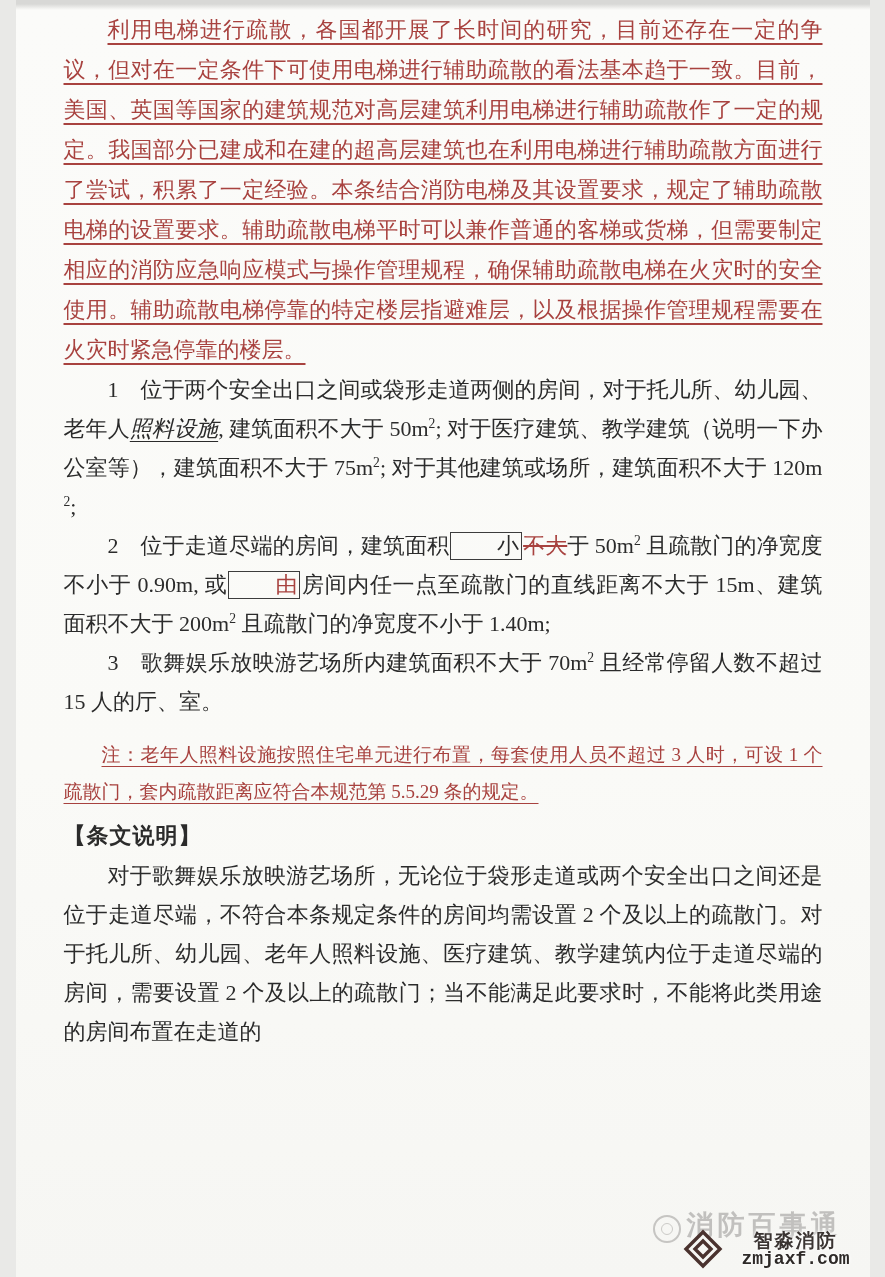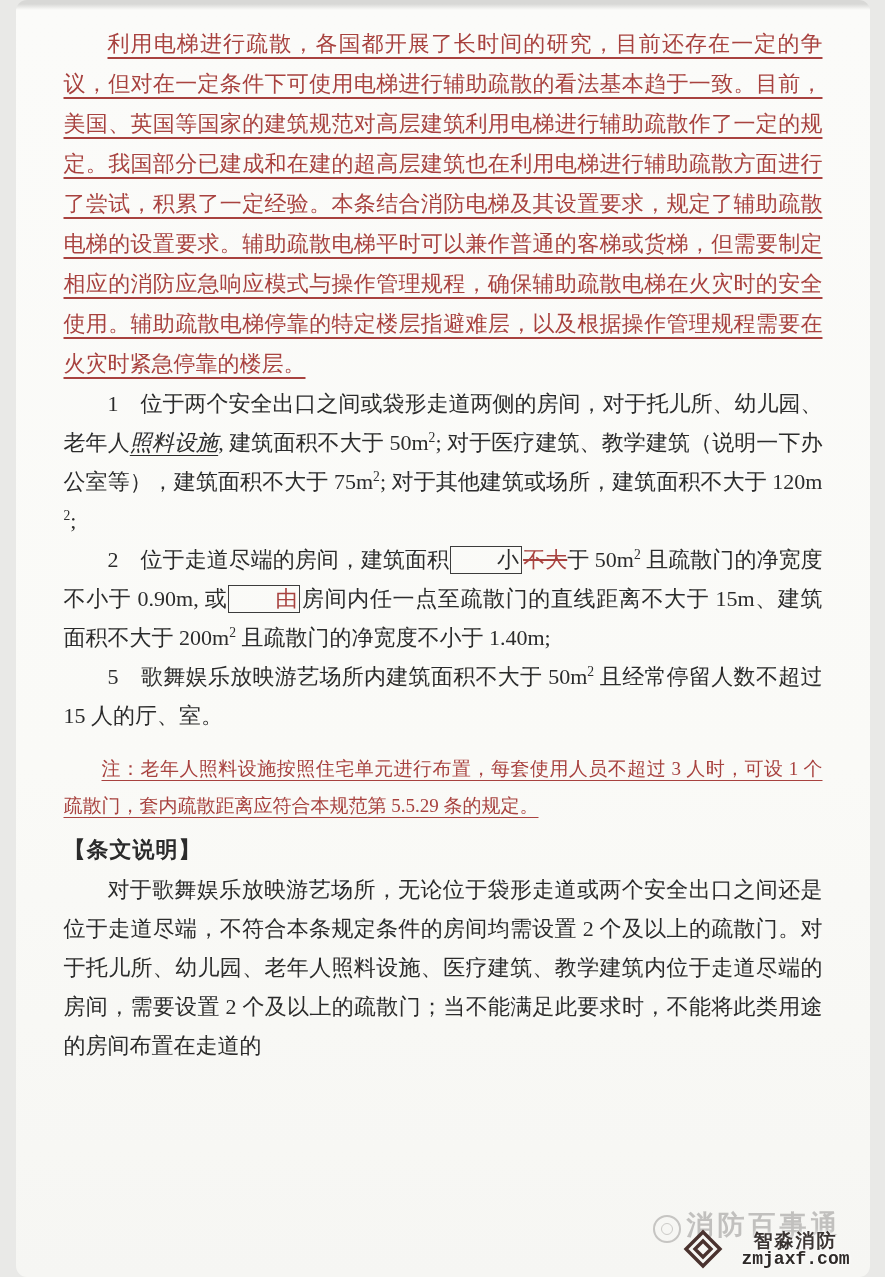--- a/index.html
+++ b/index.html
@@ -3,25 +3,24 @@
 <meta charset="utf-8">
 <title>规范条文页</title>
 <style>
   html,body{margin:0;padding:0;background:#e9e9e7;}
   .page{
     position:relative;
     width:854px;height:1277px;
     margin:0 auto;
     background:linear-gradient(180deg,#d8d8d6 0,#d8d8d6 4px,#fbfbf9 10px,#fafaf7 60%,#f6f6f3 100%);
     box-sizing:border-box;
-    padding:24px 47px 0 48px;
+    padding:10px 47px 0 48px;
     overflow:hidden;
     font-family:"Liberation Serif","DejaVu Serif",serif;
     color:#2b2b2b;
-    border-radius:11px;
   }
   p{margin:0;}
   .j{
     text-align:justify;
     text-justify:inter-ideograph;
     word-break:break-all;
   }
   
   .red-ul{
     color:#a8423f;
@@ -136,21 +135,21 @@
 
 <div class="page">
 
   <p class="red-ul j">利用电梯进行疏散，各国都开展了长时间的研究，目前还存在一定的争议，但对在一定条件下可使用电梯进行辅助疏散的看法基本趋于一致。目前，美国、英国等国家的建筑规范对高层建筑利用电梯进行辅助疏散作了一定的规定。我国部分已建成和在建的超高层建筑也在利用电梯进行辅助疏散方面进行了尝试，积累了一定经验。本条结合消防电梯及其设置要求，规定了辅助疏散电梯的设置要求。辅助疏散电梯平时可以兼作普通的客梯或货梯，但需要制定相应的消防应急响应模式与操作管理规程，确保辅助疏散电梯在火灾时的安全使用。辅助疏散电梯停靠的特定楼层指避难层，以及根据操作管理规程需要在火灾时紧急停靠的楼层。</p>
 
 
   <p class="body-text j indent"><span class="seg-plain">1　位于两个安全出口之间或袋形走道两侧的房间，对于托儿所、幼儿园、老年人</span><span class="seg-u-black">照料设施</span><span class="seg-plain">, 建筑面积不大于 50m</span><sup class="seg-sup">2</sup><span class="seg-plain">; 对于医疗建筑、教学建筑（说明一下办公室等），建筑面积不大于 75m</span><sup class="seg-sup">2</sup><span class="seg-plain">; 对于其他建筑或场所，建筑面积不大于 120m</span><sup class="seg-sup">2</sup><span class="seg-plain">;</span></p>
 
   <p class="body-text j indent"><span class="seg-plain">2　位于走道尽端的房间，建筑面积</span><span class="seg-box-black">小</span><span class="seg-strike-red">不大</span><span class="seg-plain">于 50m</span><sup class="seg-sup">2</sup><span class="seg-plain"> 且疏散门的净宽度不小于 0.90m, 或</span><span class="seg-box-red">由</span><span class="seg-plain">房间内任一点至疏散门的直线距离不大于 15m、建筑面积不大于 200m</span><sup class="seg-sup">2</sup><span class="seg-plain"> 且疏散门的净宽度不小于 1.40m;</span></p>
 
-  <p class="body-text j indent"><span class="seg-plain">5　歌舞娱乐放映游艺场所内建筑面积不大于 50m</span><sup class="seg-sup">2</sup><span class="seg-plain"> 且经常停留人数不超过 15 人的厅、室。</span></p>
+  <p class="body-text j indent"><span class="seg-plain">3　歌舞娱乐放映游艺场所内建筑面积不大于 70m</span><sup class="seg-sup">2</sup><span class="seg-plain"> 且经常停留人数不超过 15 人的厅、室。</span></p>
 
   <p class="note-red j">注：老年人照料设施按照住宅单元进行布置，每套使用人员不超过 3 人时，可设 1 个疏散门，套内疏散距离应符合本规范第 5.5.29 条的规定。</p>
 
   <p class="section-header">【条文说明】</p>
 
 
 
   <p class="body-text j indent">对于歌舞娱乐放映游艺场所，无论位于袋形走道或两个安全出口之间还是位于走道尽端，不符合本条规定条件的房间均需设置 2 个及以上的疏散门。对于托儿所、幼儿园、老年人照料设施、医疗建筑、教学建筑内位于走道尽端的房间，需要设置 2 个及以上的疏散门；当不能满足此要求时，不能将此类用途的房间布置在走道的</p>
 
   <div class="wm-faint">

